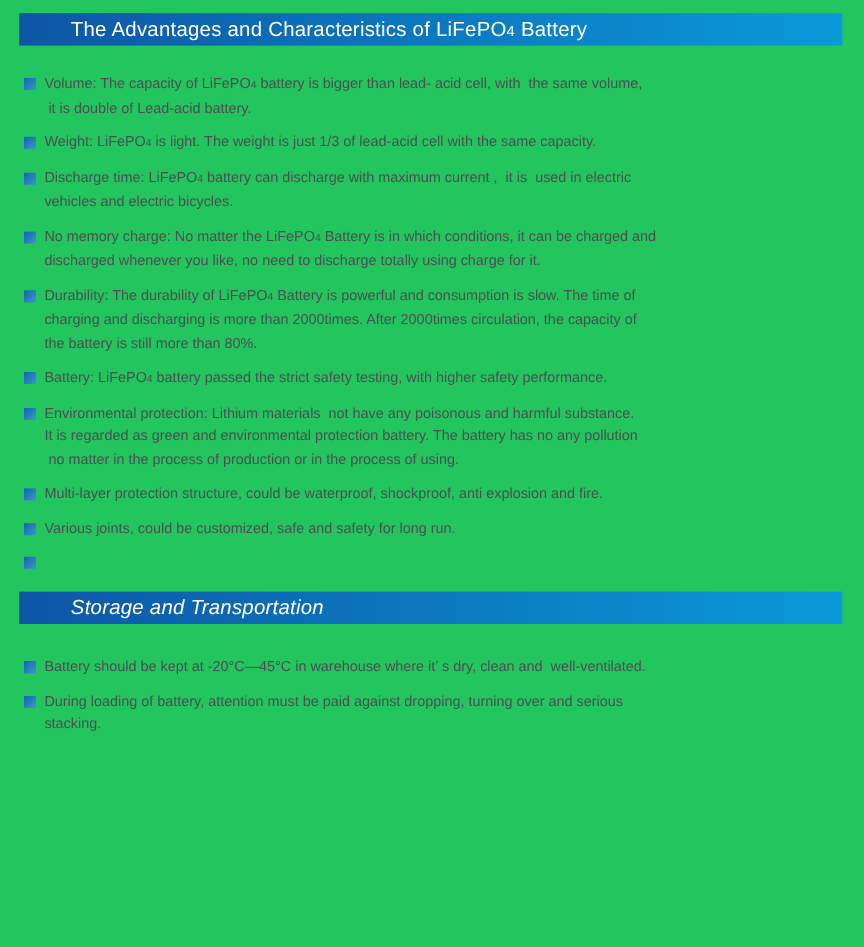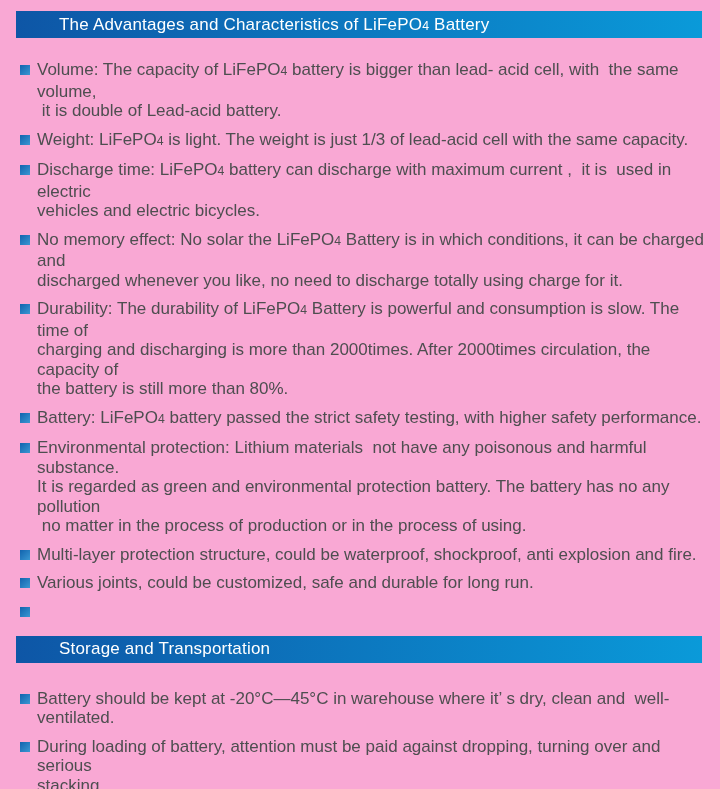--- a/index.html
+++ b/index.html
@@ -6,38 +6,38 @@
     margin: 0;
     padding: 0;
     background: #ffffff;
   }
   * { box-sizing: border-box; }
 
   #page {
     position: relative;
     width: 720px;
     height: 789px;
-    background: #f9a8d4;
+    background: #22c55e;
     overflow: hidden;
     font-family: "Liberation Sans", sans-serif;
     color: var(--text-color, #4e4e50);
   }
 
   .doc-section { display: block; }
 
   .section-bar {
     margin-left: 16px;
     width: 686px;
     height: 27px;
     display: flex;
     align-items: center;
     background: linear-gradient(90deg, var(--accent-start, #0e56a6), var(--accent-end, #0a9ad9));
   }
   .doc-section:nth-of-type(1) .section-bar { margin-top: 11px; }
-  .doc-section:nth-of-type(2) .section-bar { margin-top: 43px; }
+  .doc-section:nth-of-type(2) .section-bar { margin-top: 43px; font-style: italic; }
 
   .section-title {
     margin: 0;
     padding-left: 43px;
     font-size: 17px;
     font-weight: 400;
     letter-spacing: 0.2px;
     color: #ffffff;
     white-space: pre;
   }
@@ -47,21 +47,21 @@
     margin: 22px 0 0 0;
     padding: 0;
   }
   .doc-section:nth-of-type(2) .item-list { margin-top: 26px; }
 
   .item {
     position: relative;
     padding-left: 37px;
     padding-right: 10px;
     margin: 0 0 9px 0;
-    font-size: 17px;
+    font-size: 12px;
     line-height: 19.5px;
   }
 
   .bullet {
     position: absolute;
     left: 20px;
     top: 5px;
     width: 10px;
     height: 10px;
     background: linear-gradient(135deg, var(--bullet-start, #1263ae), var(--bullet-end, #3a97d2));
@@ -94,21 +94,21 @@
   </li>
 
   <li class="item">
     <span class="bullet"></span>
     <span class="item-text"><span>Discharge time: LiFePO</span><span class="sub">4</span><span> battery can discharge with maximum current ,  it is  used in electric
 vehicles and electric bicycles.</span></span>
   </li>
 
   <li class="item">
     <span class="bullet"></span>
-    <span class="item-text"><span>No memory effect: No solar the LiFePO</span><span class="sub">4</span><span> Battery is in which conditions, it can be charged and
+    <span class="item-text"><span>No memory charge: No matter the LiFePO</span><span class="sub">4</span><span> Battery is in which conditions, it can be charged and
 discharged whenever you like, no need to discharge totally using charge for it.</span></span>
   </li>
 
   <li class="item">
     <span class="bullet"></span>
     <span class="item-text"><span>Durability: The durability of LiFePO</span><span class="sub">4</span><span> Battery is powerful and consumption is slow. The time of
 charging and discharging is more than 2000times. After 2000times circulation, the capacity of
 the battery is still more than 80%.</span></span>
   </li>
 
@@ -126,21 +126,21 @@
 
 
 
   <li class="item">
     <span class="bullet"></span>
     <span class="item-text"><span>Multi-layer protection structure, could be waterproof, shockproof, anti explosion and fire.</span></span>
   </li>
 
   <li class="item">
     <span class="bullet"></span>
-    <span class="item-text"><span>Various joints, could be customized, safe and durable for long run.</span></span>
+    <span class="item-text"><span>Various joints, could be customized, safe and safety for long run.</span></span>
   </li>
 
   <li class="item">
     <span class="bullet"></span>
   </li>
 </ul>
   </section>
 
   <section class="doc-section">
     <header class="section-bar">

